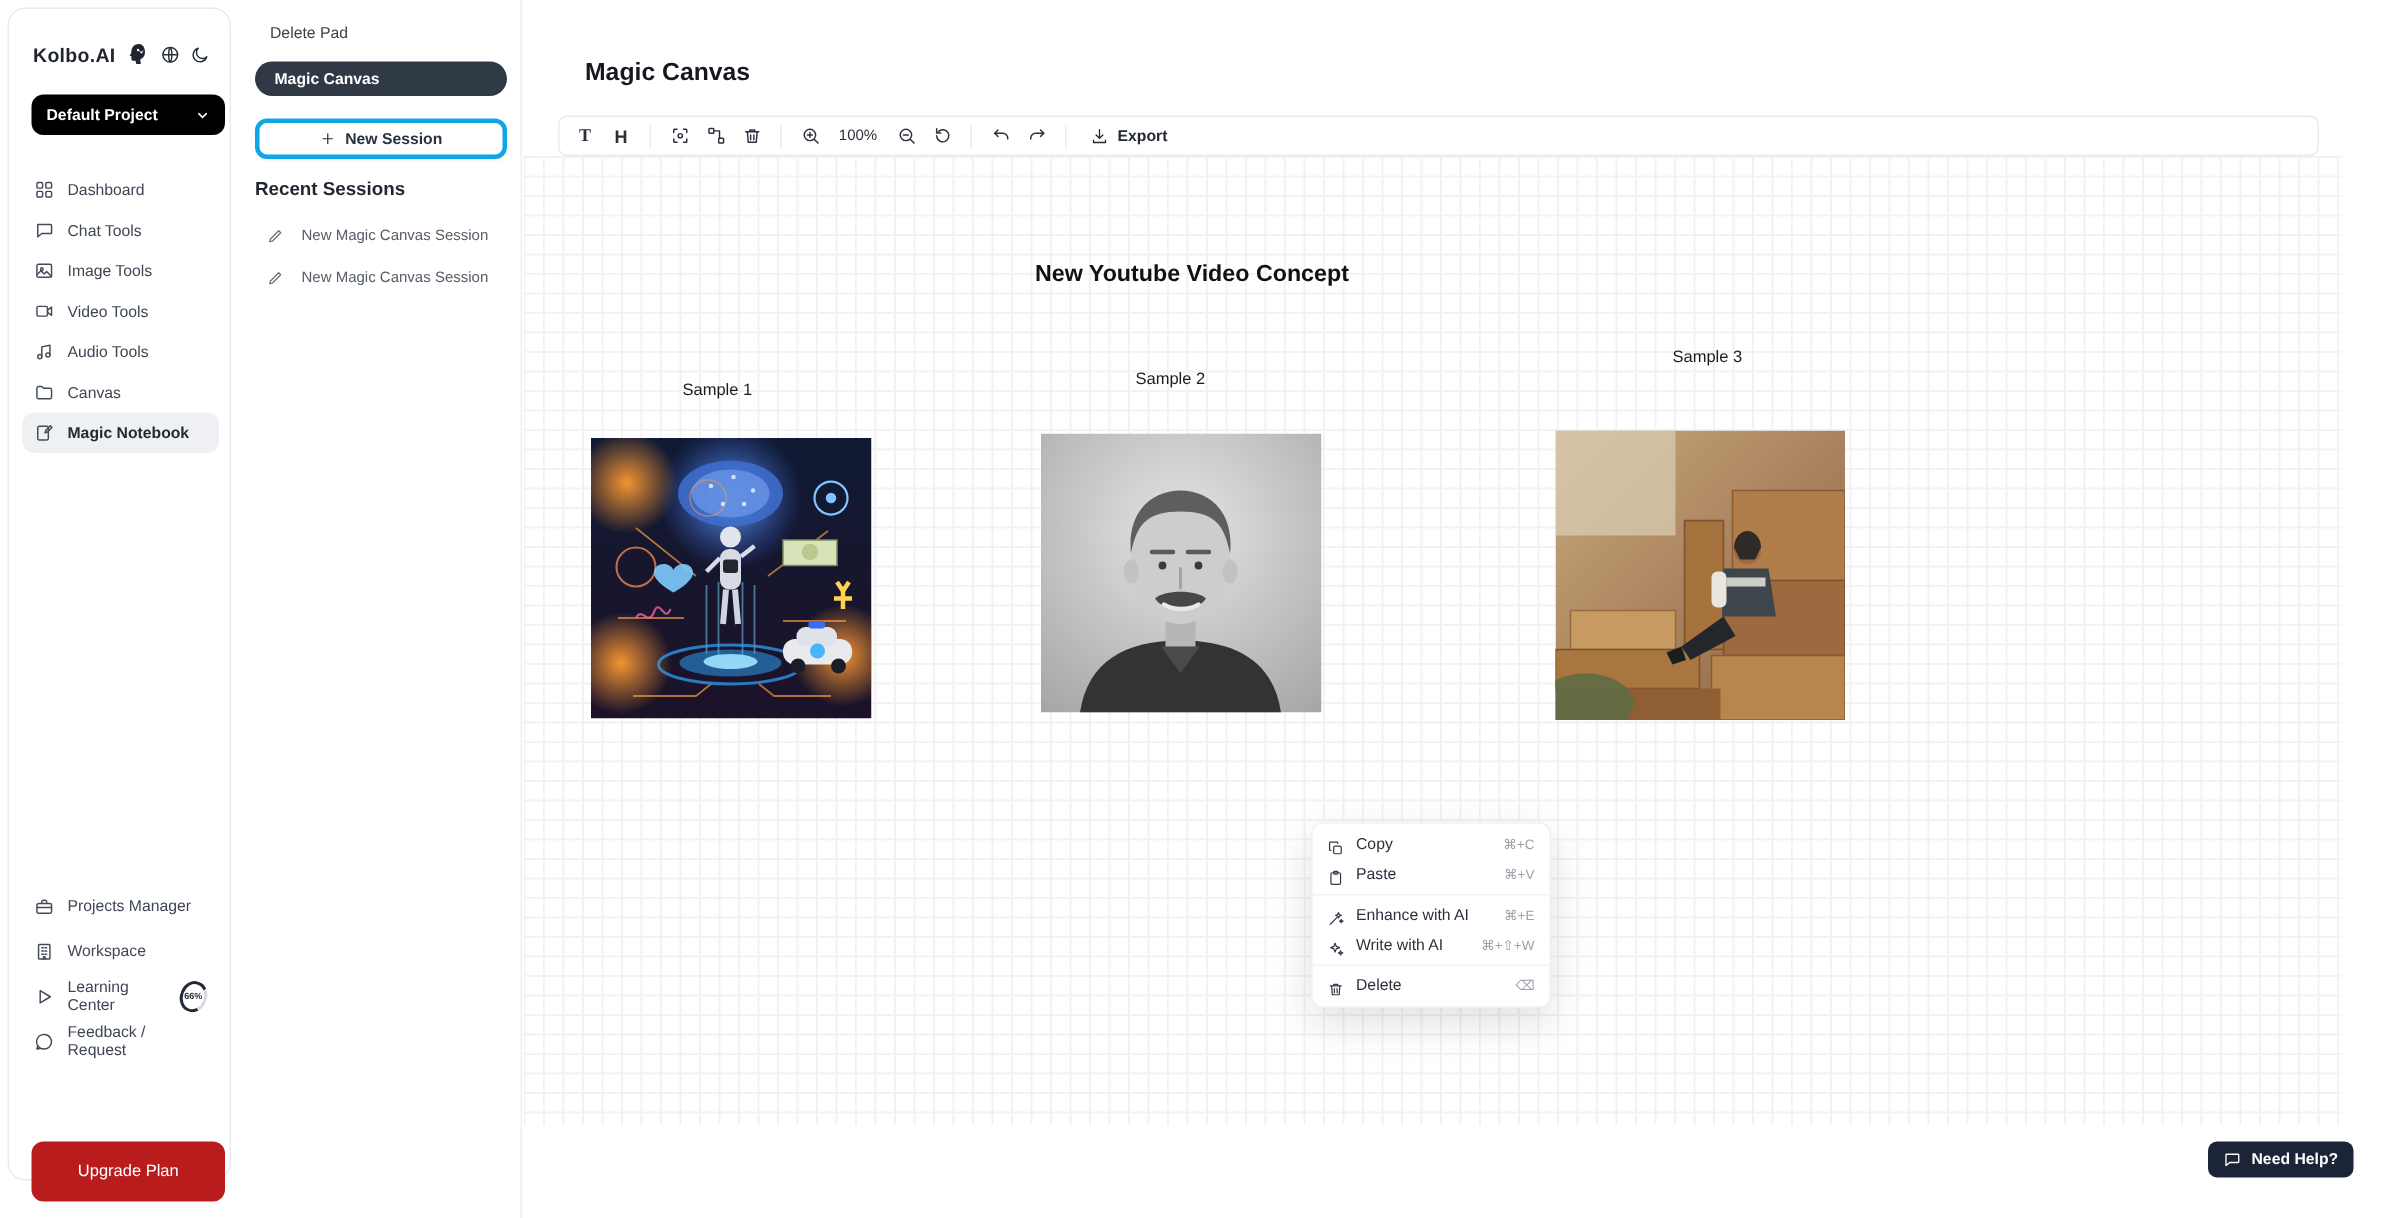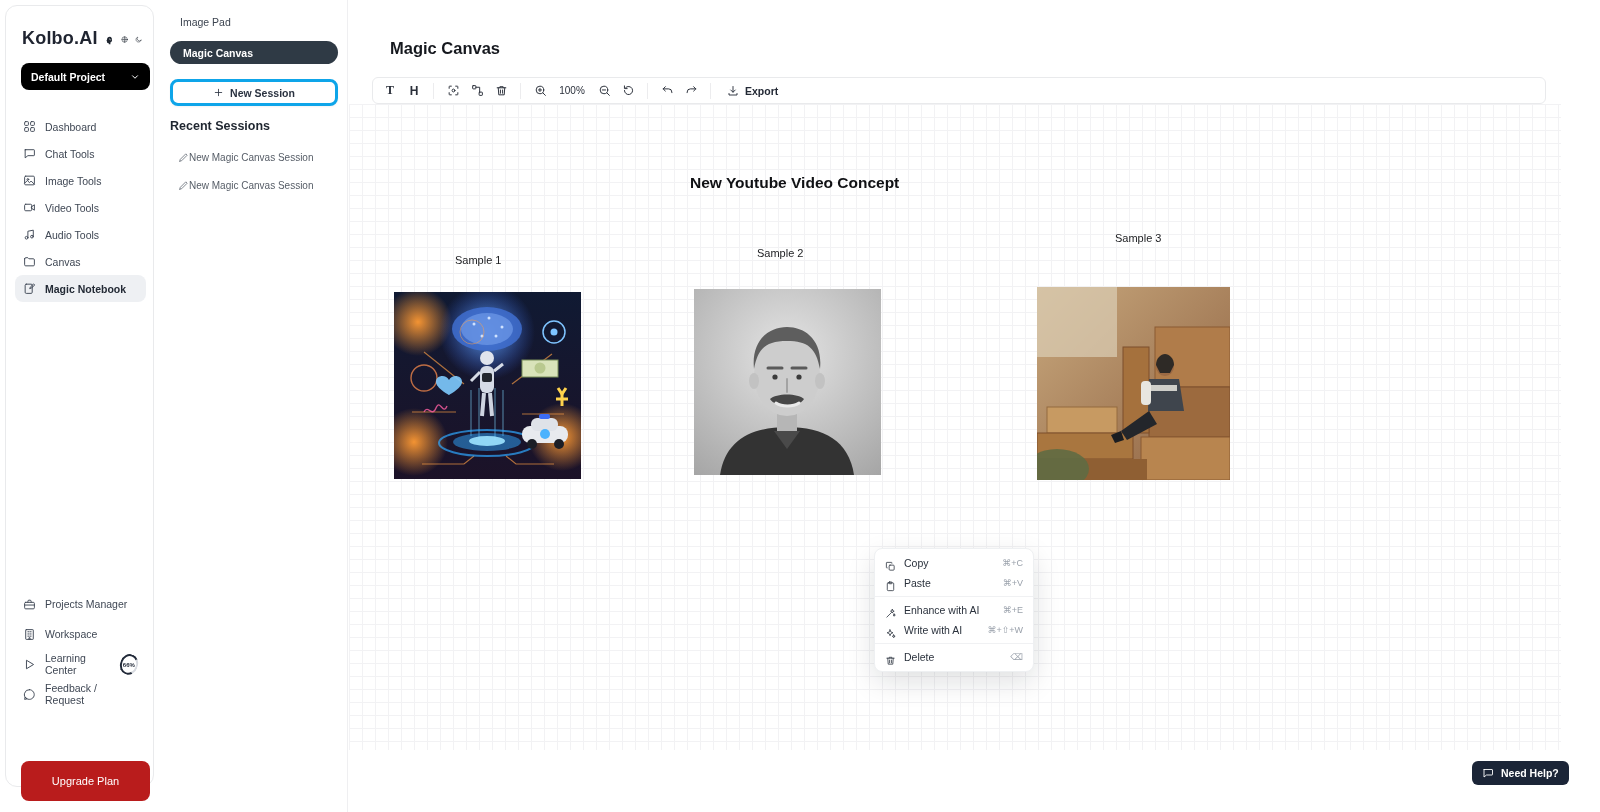--- a/index.html
+++ b/index.html
@@ -3,21 +3,21 @@
 <meta charset="utf-8">
 <style>
   * { margin:0; padding:0; box-sizing:border-box; }
   html,body { width:1600px; height:812px; background:#ffffff; font-family:"Liberation Sans", sans-serif; }
   .stage { position:relative; width:1600px; height:812px; overflow:hidden; background:#fff; }
 
   
   .sidebar { position:absolute; left:5px; top:5px; width:149px; height:782px;
     background:#fff; border:1px solid #e9eaec; border-radius:12px; }
   .logo-row { position:absolute; left:16px; top:22px; width:120px; display:flex; align-items:center; gap:7px; }
-  .logo-text { font-size:18px; font-weight:800; color:#1f2430; letter-spacing:.2px; white-space:nowrap; }
+  .logo-text { font-size:13px; font-weight:800; color:#1f2430; letter-spacing:.2px; white-space:nowrap; }
   .logo-head { width:16px; height:16px; }
   .top-ico { width:13px; height:13px; color:#2a313c; }
   .proj-btn { position:absolute; left:15px; top:57px; width:129px; height:27px; background:#000000;
     border-radius:8px; display:flex; align-items:center; justify-content:space-between; padding:0 10px;
     color:#fff; font-size:10.5px; font-weight:700; cursor:pointer; }
   .proj-btn svg { width:10px; height:10px; }
   .nav { position:absolute; left:9px; top:107px; width:131px;text-align:center; }
   .nav-item { display:flex; align-items:center; gap:9px; height:27px; padding:0 8px; border-radius:8px;
     color:#3f4754; font-size:10.5px; font-weight:500; cursor:pointer; }
   .nav-item.active { background:#eef0f3; color:#232a35; font-weight:600; }
@@ -44,21 +44,21 @@
   
   .session-panel { position:absolute; left:155px; top:0; width:193px; height:812px; background:#fff; border-right:1px solid #efeff1; }
   .sp-item-plain { position:absolute; left:25px; top:16px; font-size:10.5px; color:#3c4450; font-weight:500; cursor:pointer; }
   .sp-item-active { position:absolute; left:15px; top:41px; width:168px; height:23px; background:#2f3a45; border-radius:12px;
     display:flex; align-items:center; padding:0 13px; color:#fff; font-size:10.5px; font-weight:700; cursor:pointer; }
   .new-session-btn { position:absolute; left:15px; top:79px; width:168px; height:27px; background:#fff;
     border:3px solid #0ea5e9; border-radius:8px; box-shadow:0 1px 2px rgba(20,24,34,.05);
     display:flex; align-items:center; justify-content:center; gap:6px; font-size:10.5px; font-weight:600; color:#2a3240; cursor:pointer; }
   .new-session-btn .icon { width:11px; height:11px; color:#2a3240; }
   .recent-heading { position:absolute; left:15px; top:119px; font-size:12.5px; font-weight:800; color:#1f2630; }
-  .session-item { position:absolute; left:23px; width:160px; display:flex; gap:0;
+  .session-item { position:absolute; left:23px; width:160px; display:flex; gap:12px;
     font-size:10px; color:#565d67; cursor:pointer; }
   .session-item .icon { width:11px; height:11px; color:#6a717b; }
 
   
   .page-title { position:absolute; left:390px; top:39px; font-size:16.5px; font-weight:800; color:#15181e; }
   .toolbar { position:absolute; left:372px; top:77px; width:1174px; height:27px; background:#fff;
     border:1px solid #e9eaec; border-radius:6px; display:flex; align-items:center; padding:0 6px; gap:2px; }
   .tb-btn { width:22px; height:21px; border-radius:5px; display:flex; align-items:center; justify-content:center;
     color:#2a2f3a; cursor:pointer; background:transparent; border:none; }
   .tb-btn .icon { width:13px; height:13px; color:#2a2f3a; }
@@ -212,21 +212,21 @@
             </svg></span>
         <span>Feedback / Request</span>
       </div>
     </div>
 
 
     <button class="upgrade-btn">Upgrade Plan</button>
   </div>
 
   <div class="session-panel">
-    <div class="sp-item-plain">Image Pad</div>
+    <div class="sp-item-plain">Delete Pad</div>
     <div class="sp-item-active">
       <span>Magic Canvas</span>
     </div>
     <div class="new-session-btn">
       <span class="icon"><svg viewBox="0 0 24 24">
             <path d="M12 5v14M5 12h14"></path>
           </svg></span>
       <span>New Session</span>
     </div>
     <div class="recent-heading">Recent Sessions</div>

